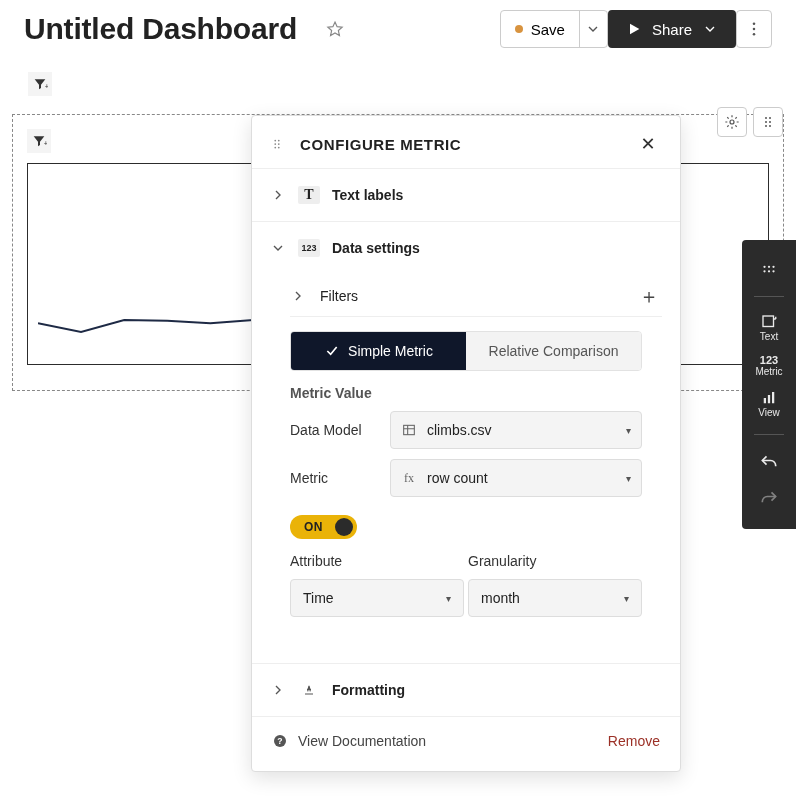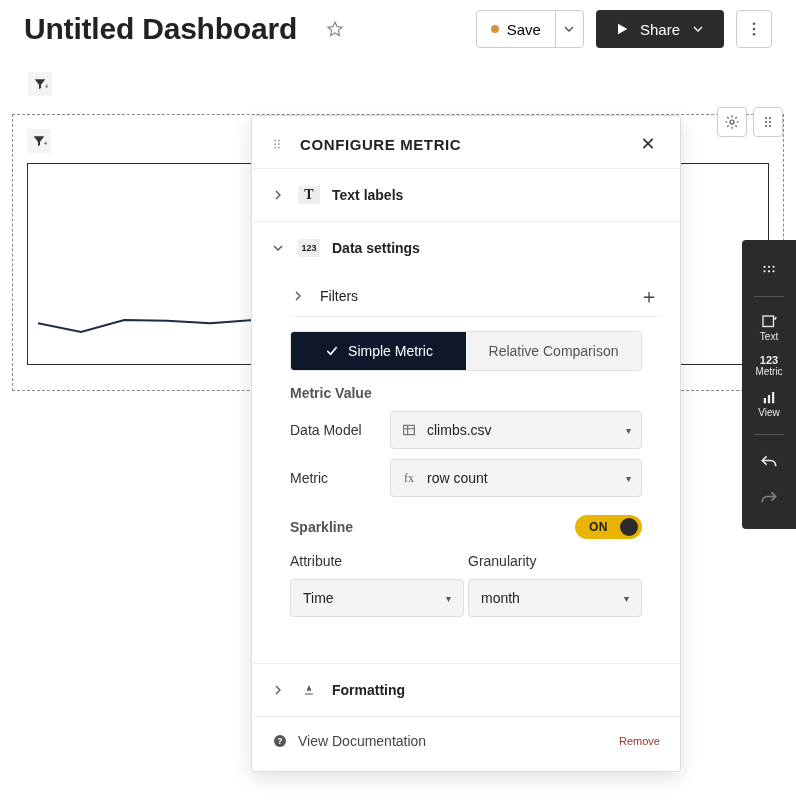--- a/index.html
+++ b/index.html
@@ -33,21 +33,20 @@
     display: flex;
     align-items: center;
     justify-content: center;
     margin-left: 20px;
     cursor: pointer;
   }
   .header-spacer { flex: 1; }
   .btn-group {
     display: flex;
     align-items: center;
-    gap: 12px;
   }
   .save-group {
     display:flex;
     border:1px solid #ccc;
     border-radius:4px;
     overflow:hidden;
     height:38px;
     background:#fff;
   }
   .save-btn {
@@ -372,21 +371,21 @@
     display:flex;
     align-items:center;
     gap:10px;
     color:#444;
     font-size:14px;
     cursor:pointer;
   }
   .doc-spacer{flex:1;}
   .remove-link{
     color:#9b3026;
-    font-size:11px;
+    font-size:14px;
     cursor:pointer;
   }
 
   
   .rtoolbar{
     position:absolute;
     right:0;
     top:240px;
     width:54px;
     background:#2b2b2b;
@@ -598,21 +597,20 @@
             <div class="form-label">Metric</div>
             <div class="form-control">
               <span class="ctrl-icon" style="font-family:Georgia,serif;text-align:right;">fx</span>
               <span class="ctrl-value">row count</span>
               <span class="caret-down">▾</span>
             </div>
           </div>
         </div>
 
         <div class="sparkline-row">
-          <div class="spark-label">Sparkline</div>
           <div class="pill-toggle">
             <span class="on-text">ON</span>
             <span class="pill-knob"></span>
           </div>
         </div>
 
         <div class="pair-row">
           <div class="pair-col">
             <div class="pair-label">Attribute</div>
             <div class="form-control">

